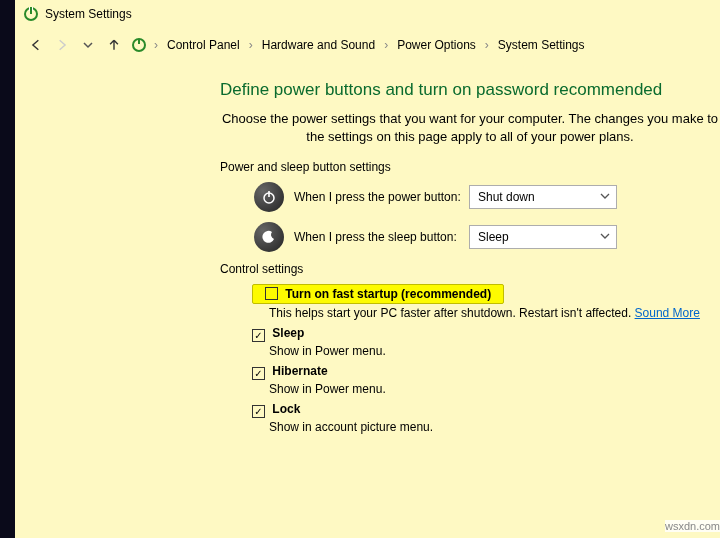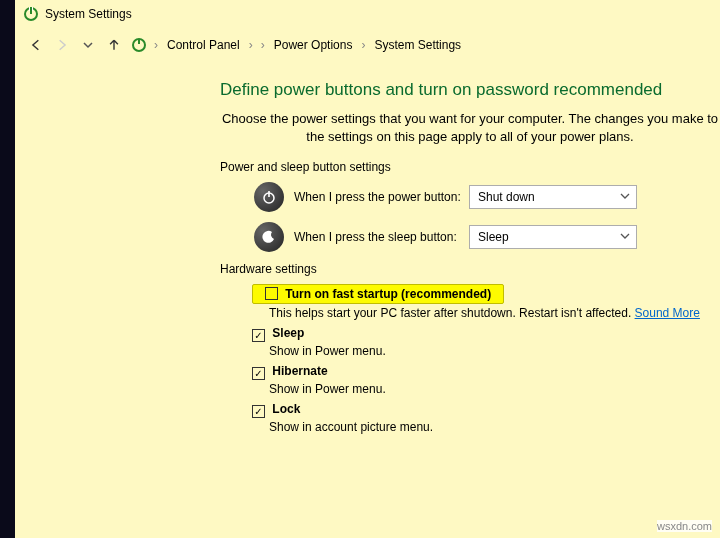--- a/index.html
+++ b/index.html
@@ -97,21 +97,21 @@
       justify-content: center;
       margin-right: 10px;
     }
     .round-icon svg { display:block; }
     .btn-label {
       width: 175px;
       font-size: 12px;
     }
     .dropdown {
       height: 24px;
-      width: 168px;
+      width: 148px;
       border: 1px solid #adadad;
       display: inline-flex;
       align-items: center;
       justify-content: space-between;
       padding: 0 6px 0 8px;
       font-size: 12px;
       background: #fff;
       cursor: pointer;
     }
     .shutdown-group {
@@ -143,21 +143,21 @@
     }
     .chk-label { font-size: 12px; }
     .chk-label.bold { font-weight: bold; }
     .learn-link {
       color: #0066cc;
       text-decoration: underline;
       cursor: pointer;
     }
     .watermark {
       position: absolute;
-      right: 8px; bottom: 6px;
+      right: 0; bottom: 6px;
       font-size: 11px;
       color: #888;
       background: rgba(255,255,255,0.8);
     }
   </style>
 </head>
 <body>
 
 <div class="left-strip"></div>
 
@@ -199,20 +199,21 @@
     <div class="breadcrumb">
       <span class="bc-icon">
         <svg width="16" height="16" viewBox="0 0 16 16">
           <circle cx="8" cy="8" r="6" fill="none" stroke="#2a8a2a" stroke-width="2"></circle>
           <rect x="7" y="2" width="2" height="5" fill="#2a8a2a"></rect>
         </svg>
       </span>
       <span class="sep">›</span>
       <span class="crumb">Control Panel</span>
       <span class="sep">›</span>
+      <span class="crumb">Hardware and Sound</span>
       <span class="sep">›</span>
       <span class="crumb">Power Options</span>
       <span class="sep">›</span>
       <span class="crumb">System Settings</span>
     </div>
   </div>
 
   <div class="content">
 
     <h1 class="page-title">Define power buttons and turn on password recommended</h1>
@@ -244,21 +245,21 @@
       </span>
       <span class="btn-label">When I press the sleep button:</span>
       <div class="dropdown">
         <span>Sleep</span>
         <span><svg width="10" height="10" viewBox="0 0 10 10">
               <path d="M1 3 L5 7 L9 3" stroke="#555" stroke-width="1.3" fill="none"></path>
             </svg></span>
       </div>
     </div>
 
-    <div class="section-h">Hardware settings</div>
+    <div class="section-h">Control settings</div>
 
     <div class="shutdown-group">
 
       <div class="chk-row">
         <span class="highlight">
           <span class="chk"></span>
           <span class="chk-label bold">Turn on fast startup (recommended)</span>
         </span>
       </div>
       <div class="chk-sub">

